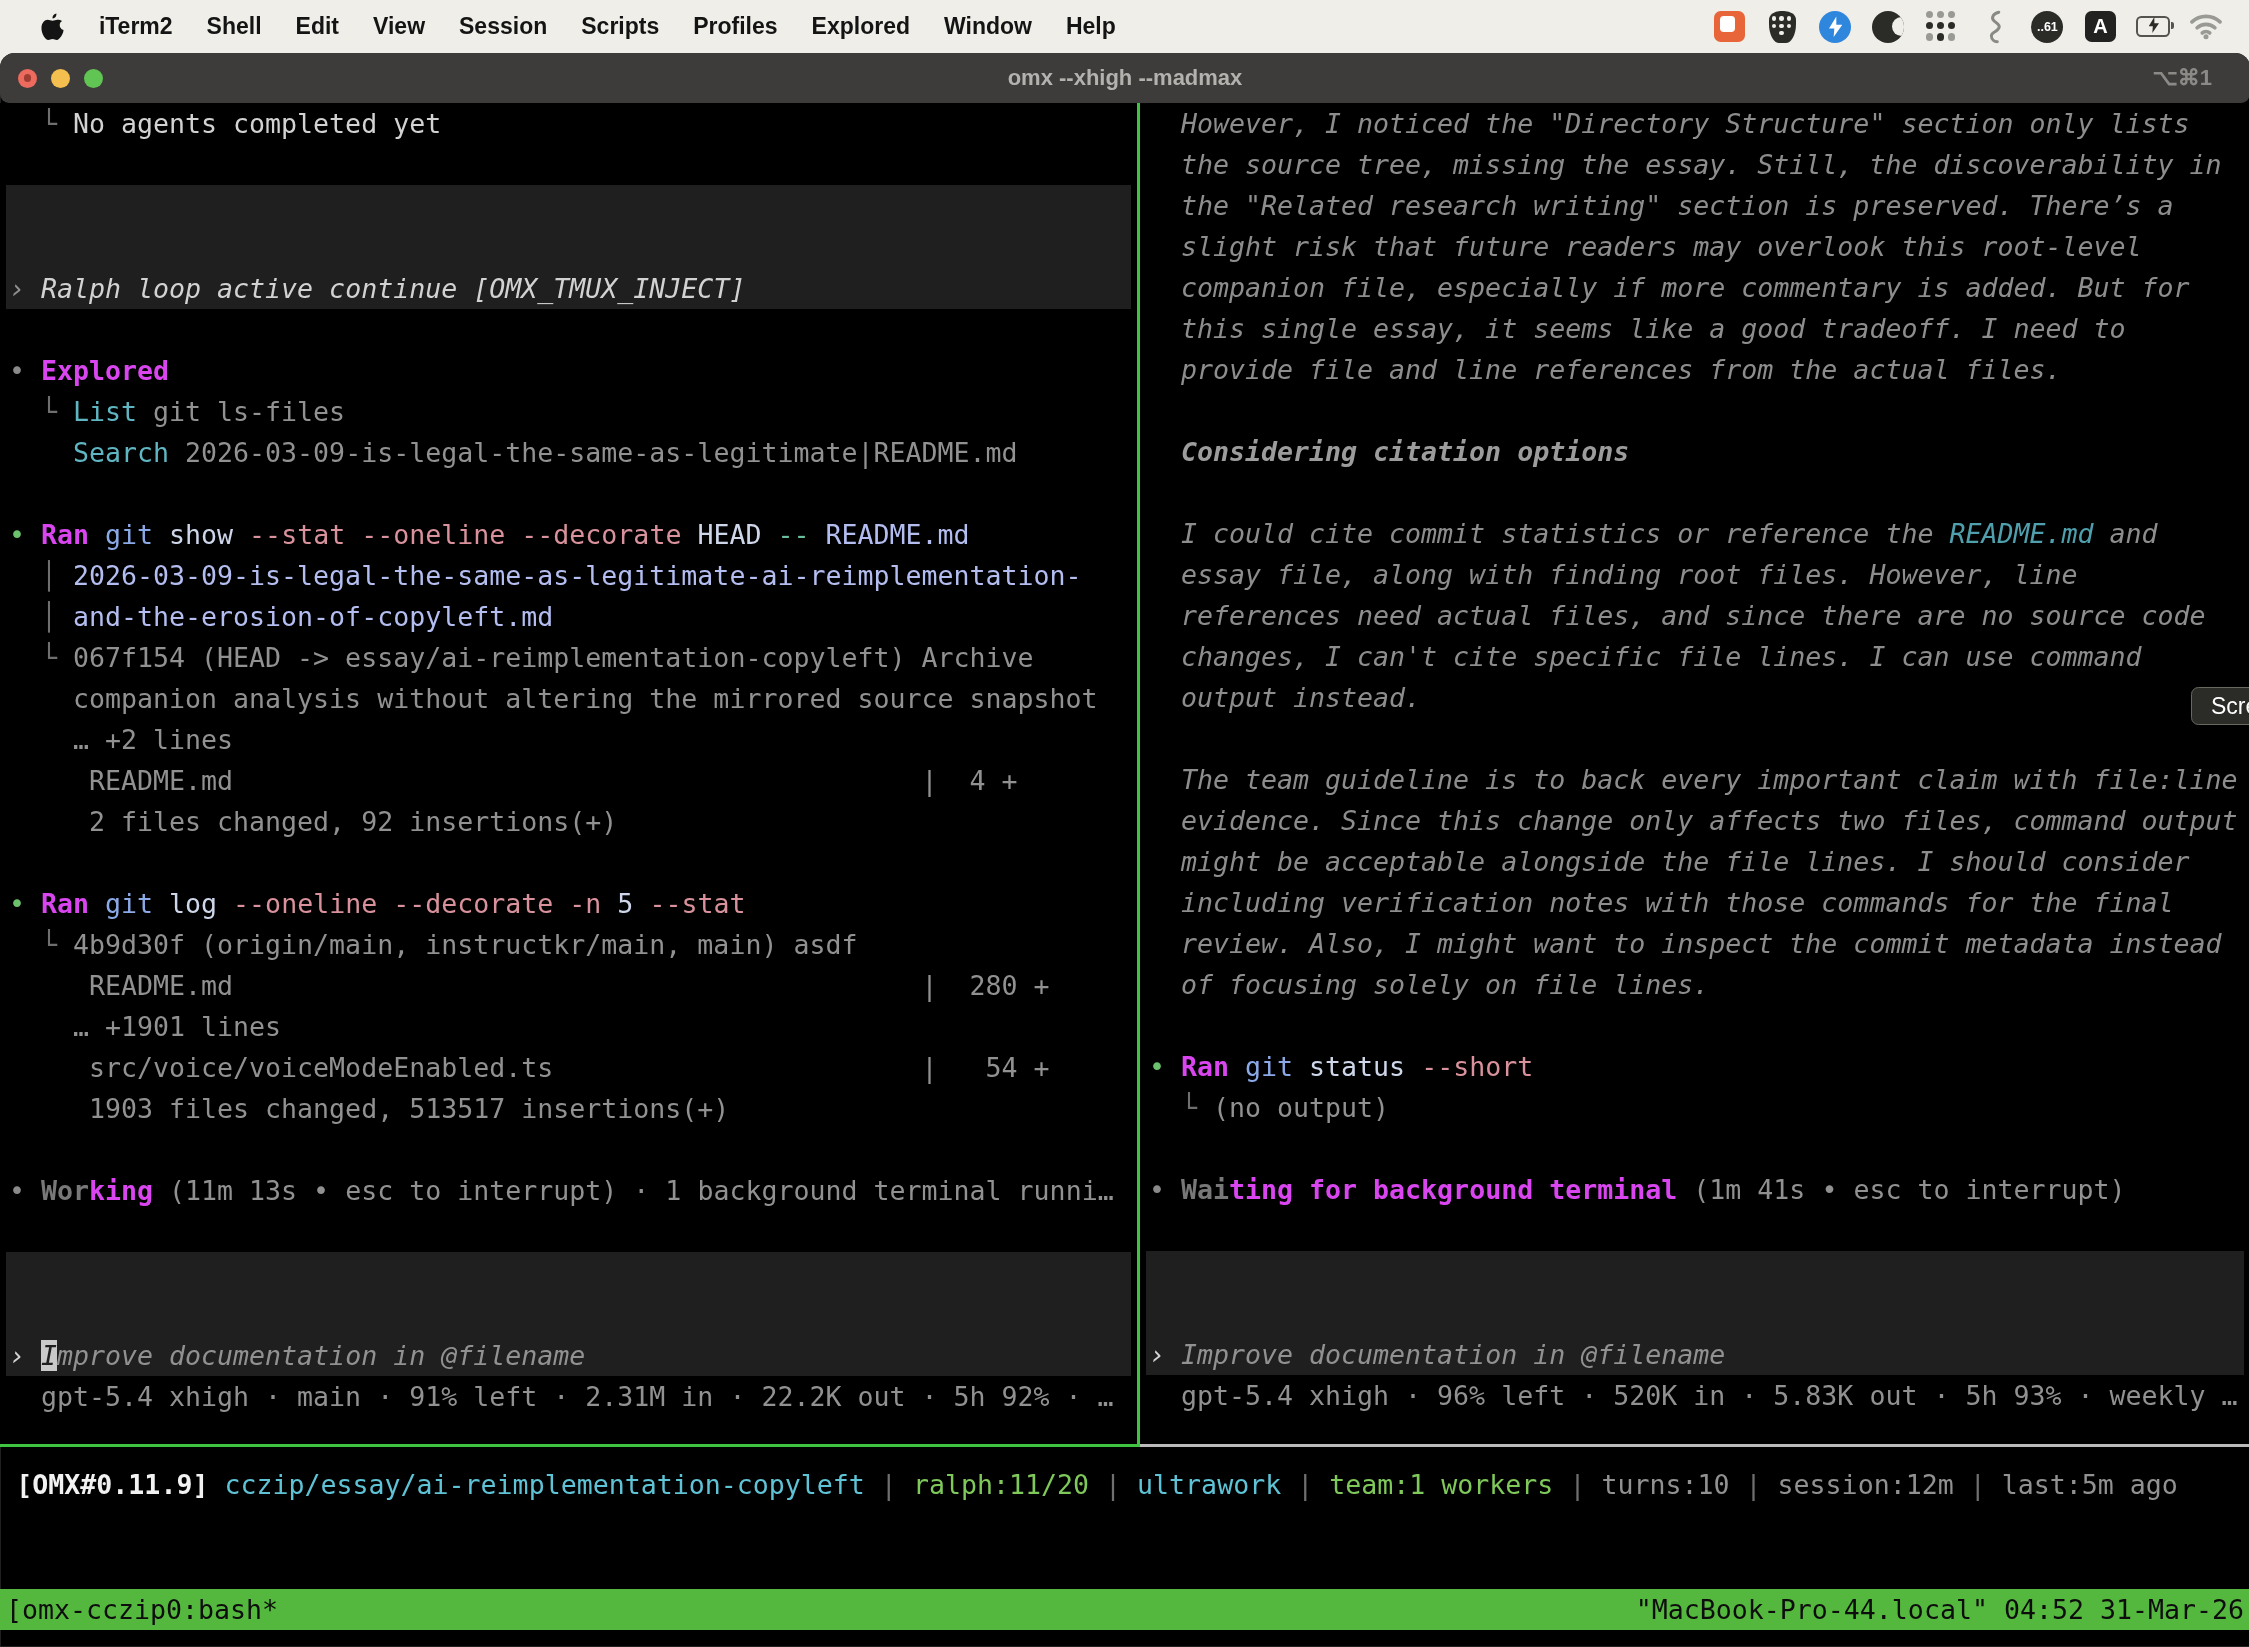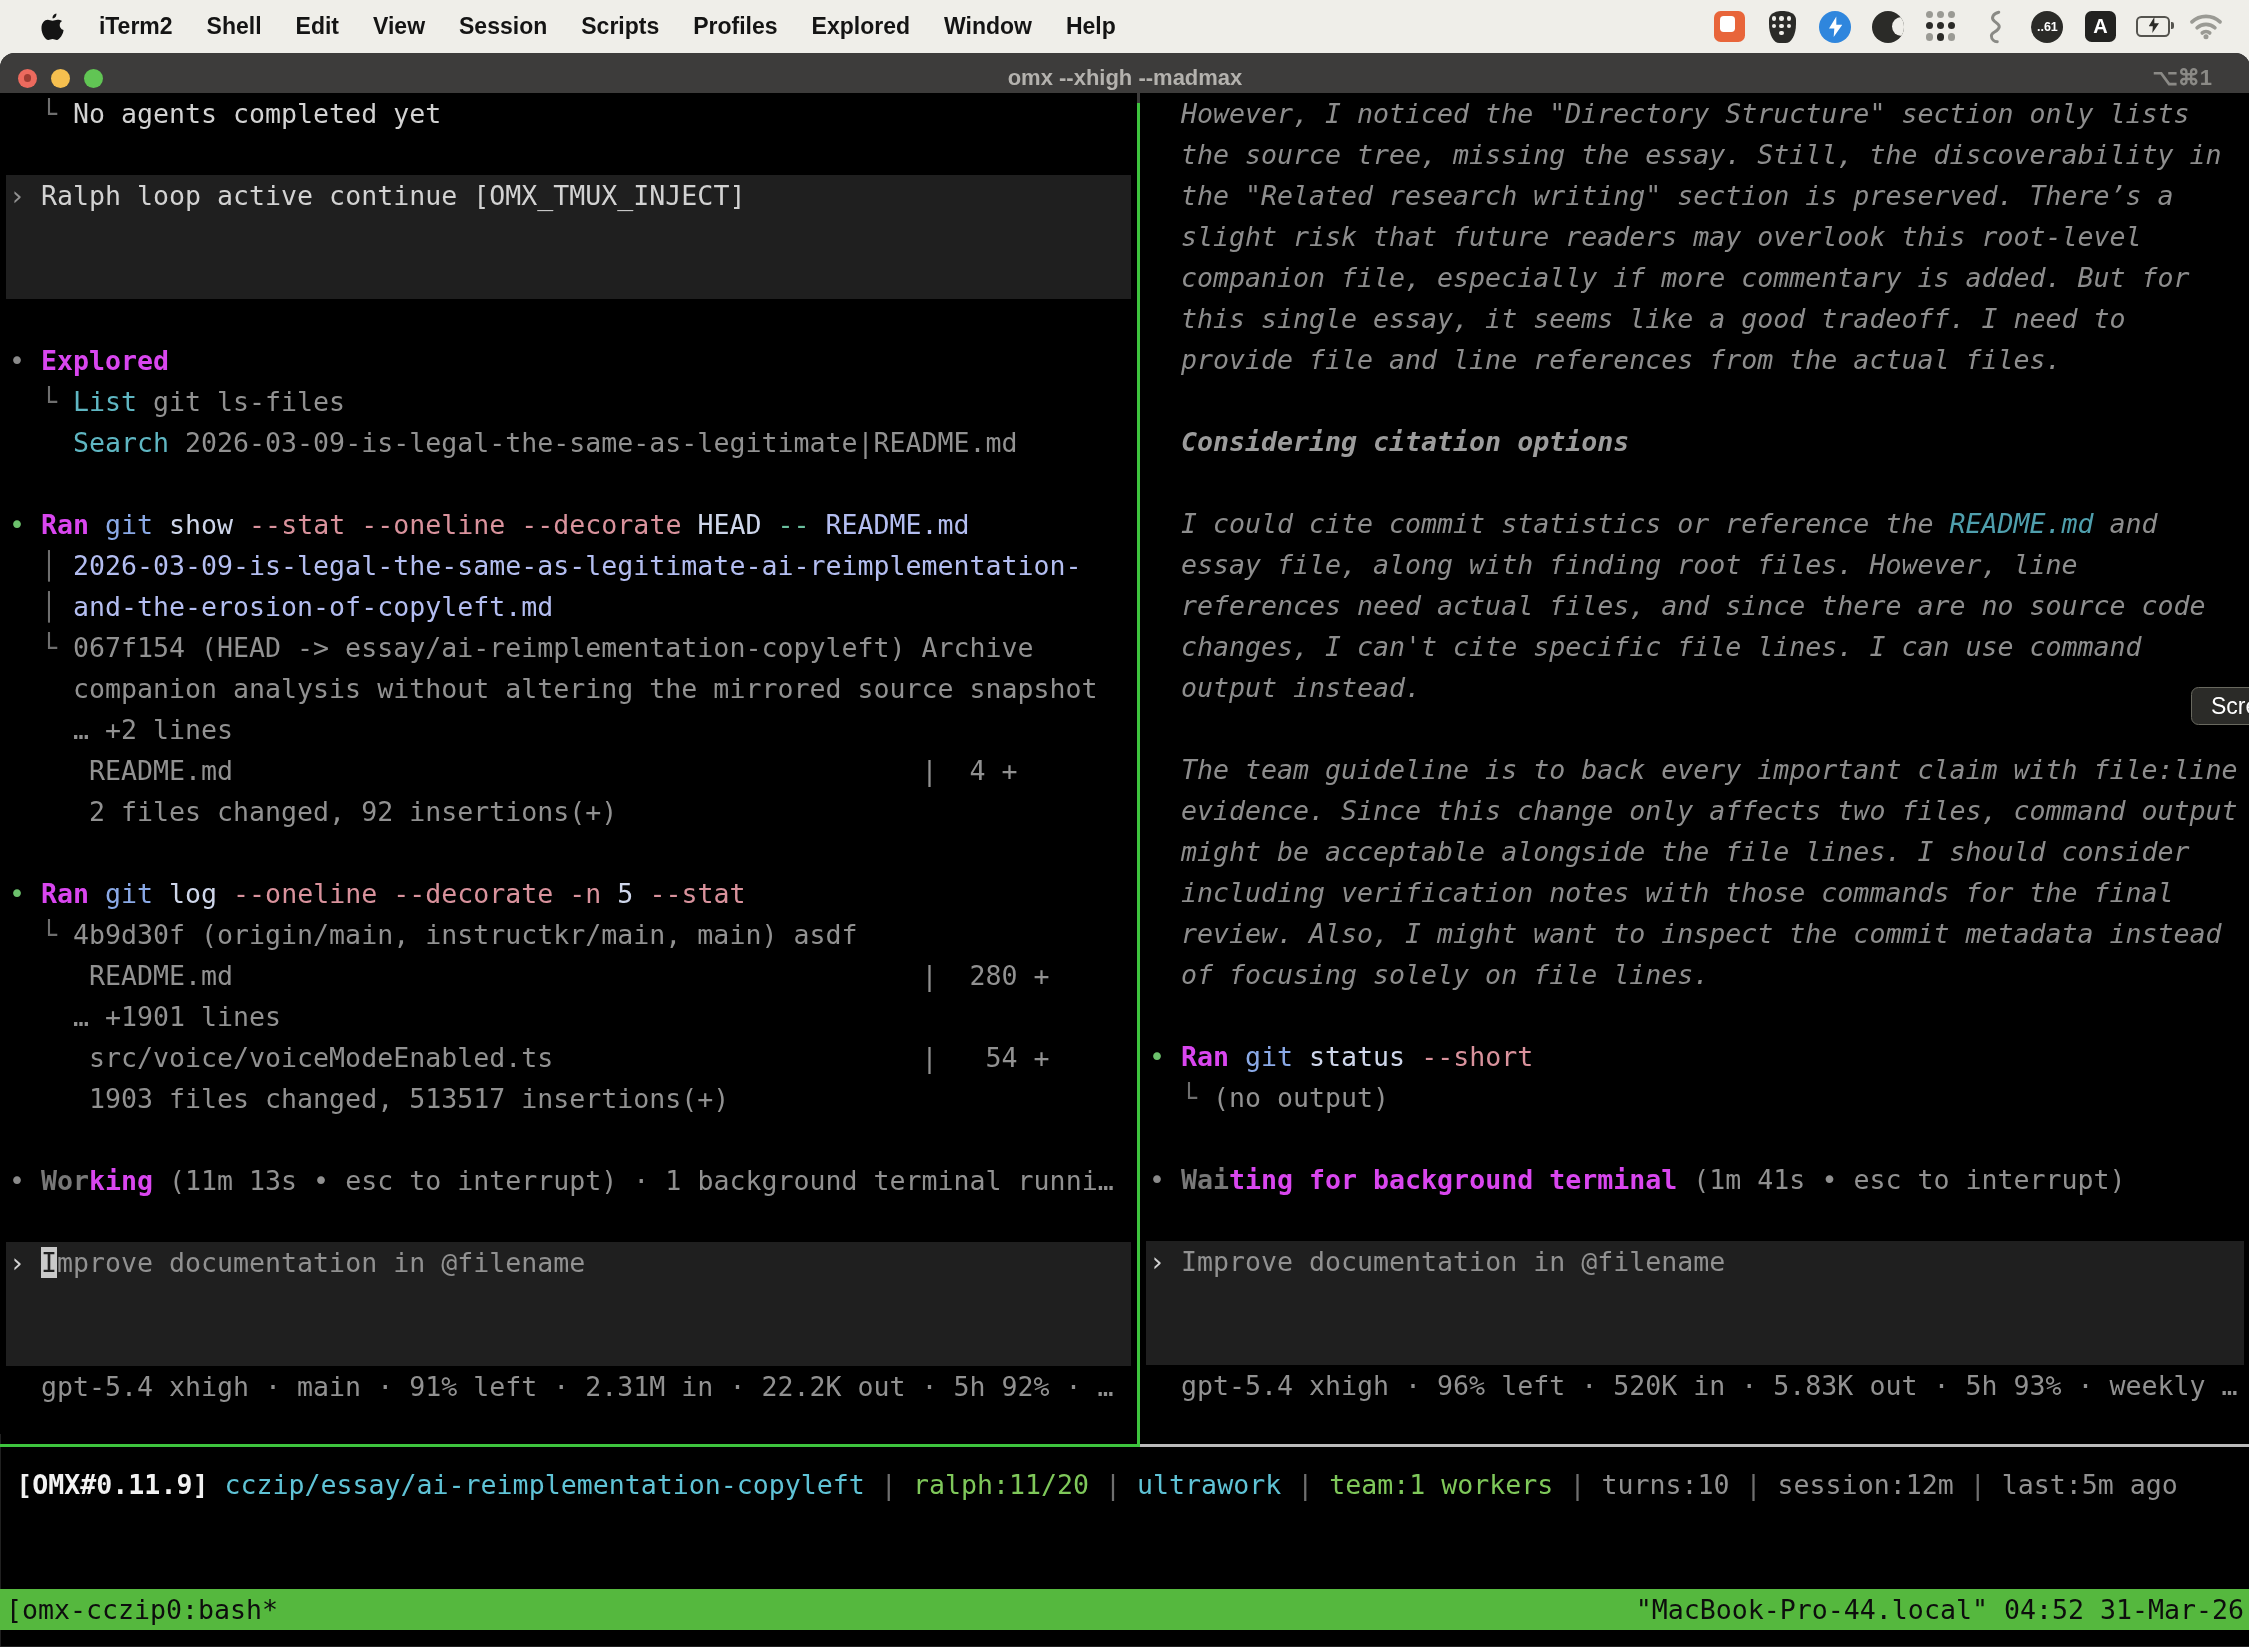--- a/index.html
+++ b/index.html
@@ -45,30 +45,30 @@
   .light{width:19px;height:19px;border-radius:50%;}
   .light.red{background:#ec6a5e;position:relative;}
   .light.red:after{content:"";position:absolute;left:5.9px;top:5.9px;width:7.4px;height:7.4px;border-radius:50%;background:#9f3d33;}
   .light.yellow{background:#f5bf4f;}
   .light.green{background:#61c554;}
   .win-title{position:absolute;left:0;right:0;text-align:center;font-family:"Liberation Sans",sans-serif;
     font-weight:bold;font-size:22px;color:#b4b2ae;pointer-events:none;}
   .win-shortcut{position:absolute;right:38px;font-family:"Liberation Sans",sans-serif;font-weight:bold;font-size:22px;color:#8b8a86;}
 
   
-  .pane{position:absolute;top:40px;height:1341px;overflow:hidden;background:#000;}
+  .pane{position:absolute;top:50px;height:1341px;overflow:hidden;background:#000;}
   .pane-left{left:0;width:1137px;}
   .pane-right{left:1140px;width:1110px;}
   .vsep{position:absolute;top:50px;left:1137px;width:3px;height:1343px;background:#3ec43e;}
   .hborder-l{position:absolute;top:1391px;left:0;width:1140px;height:3px;background:#3ec43e;}
   .hborder-r{position:absolute;top:1391px;left:1140px;width:1110px;height:3px;background:#bbbbbb;}
 
   .tline{height:41px;line-height:41px;padding-left:8.9px;white-space:pre;
     font-family:"DejaVu Sans Mono",monospace;font-size:26.6px;color:#919191;overflow:hidden;}
-  .tbox{height:124px;margin:0 5.9px;background:#1f1f1f;display:flex;align-items:flex-start;overflow:hidden;}
+  .tbox{height:124px;margin:0 5.9px;background:#1f1f1f;display:flex;align-items:flex-end;overflow:hidden;font-style:italic;}
   .tbox .tline{height:auto;line-height:41px;padding-left:3px;}
 
   
   .s-g{color:#919191;}
   .s-w{color:#d2d2d2;}
   .s-wb{color:#d946ef;font-weight:bold;}
   .s-dim{color:#6f6f6f;}
   .s-gdim{color:#8a8a8a;}
   .s-cy{color:#5fb6c2;}
   .s-bl{color:#8aa9e6;}

